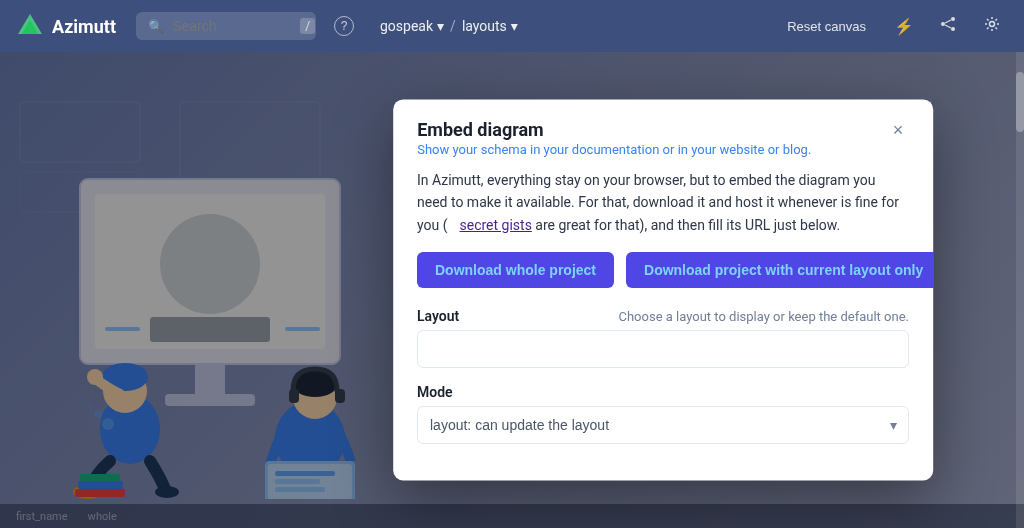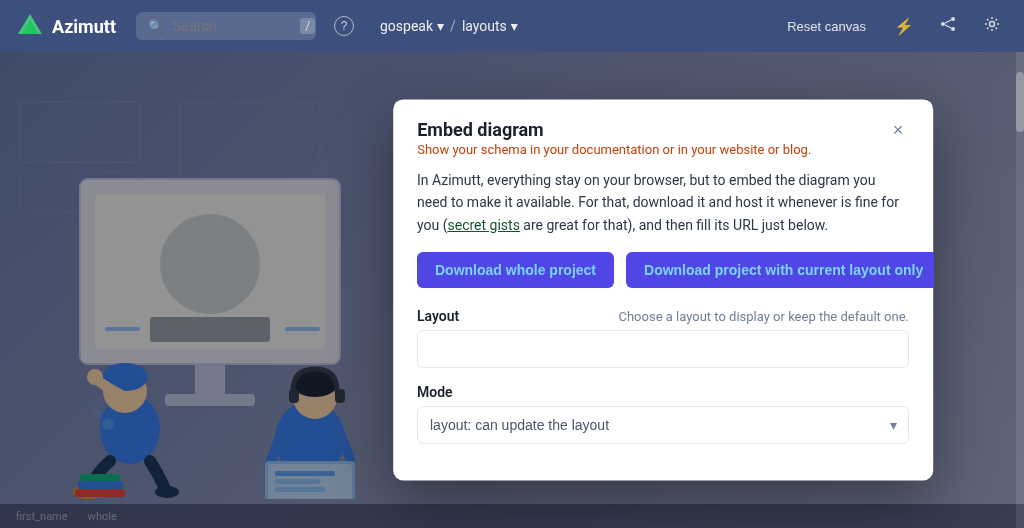--- a/index.html
+++ b/index.html
@@ -142,21 +142,21 @@
       align-items: flex-start;
       flex-shrink: 0;
     }
     .modal-title {
       font-size: 18px;
       font-weight: 700;
       color: #1a202c;
     }
     .modal-subtitle {
       font-size: 13px;
-      color: #c2410c;
+      color: #3b82f6;
       margin-top: 2px;
     }
     .modal-close {
       background: none;
       border: none;
       cursor: pointer;
       color: #718096;
       font-size: 18px;
       line-height: 1;
       padding: 2px 6px;
@@ -165,22 +165,23 @@
       padding: 0 24px 20px;
       overflow-y: auto;
     }
     .modal-description {
       font-size: 14px;
       color: #2d3748;
       line-height: 1.6;
       margin-bottom: 16px;
     }
     .modal-description a {
-      color: #14532d;
+      color: #4c1d95;
       text-decoration: underline;
+      margin-left: 12px;
     }
     .btn-row {
       display: flex;
       gap: 12px;
       margin-bottom: 20px;
     }
     .btn-primary {
       background: #4f46e5;
       color: #7dd3fc;
       border: none;

